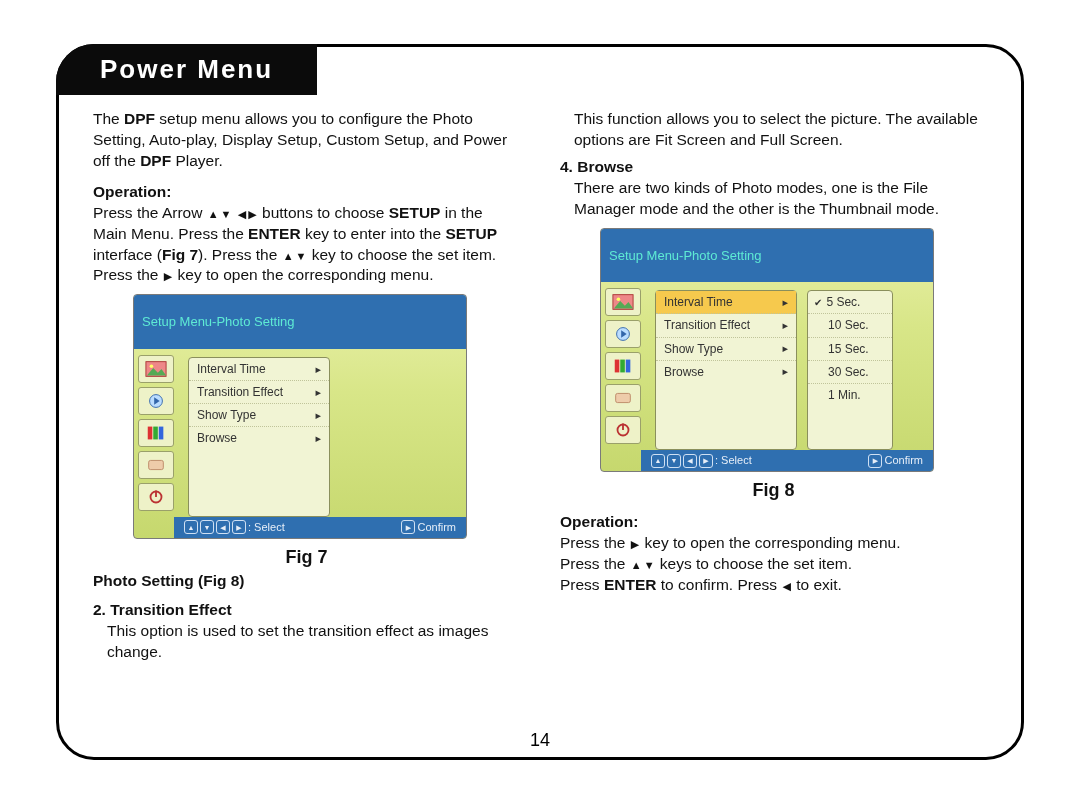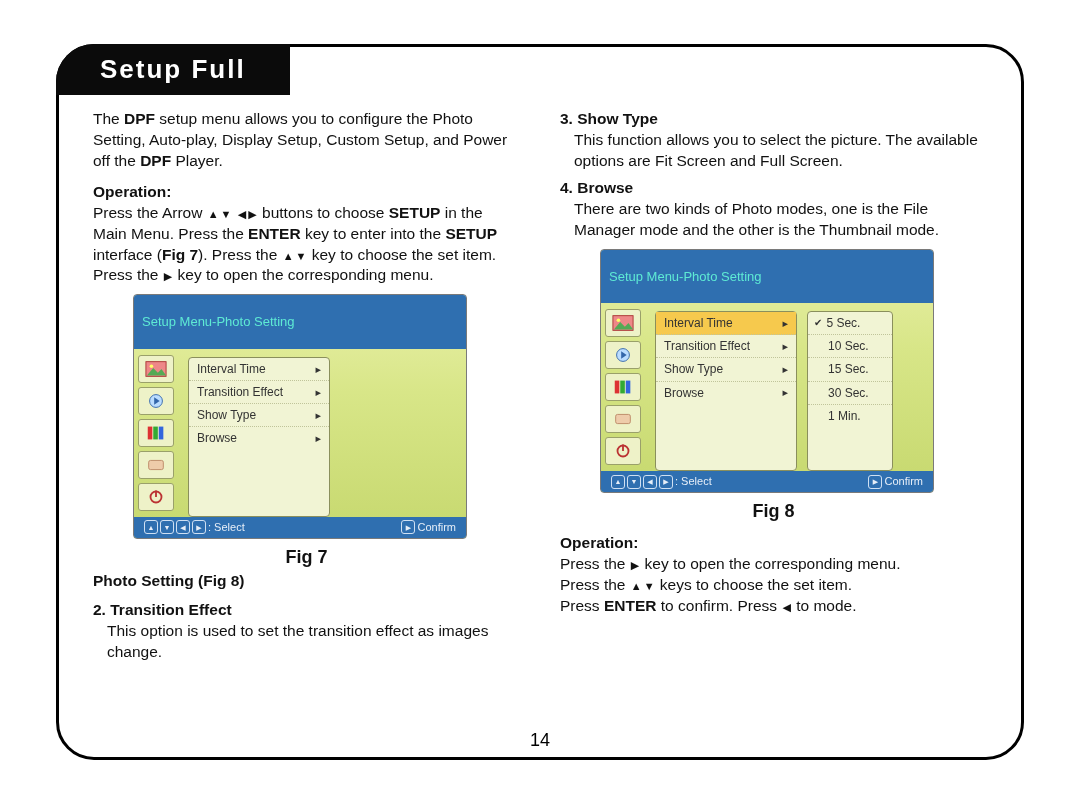--- a/index.html
+++ b/index.html
@@ -18,34 +18,34 @@
   .dev-icons{width:42px;padding:6px 4px;display:flex;flex-direction:column;gap:4px;}
   .ico{width:34px;height:26px;border:1px solid #9aa06a;border-radius:3px;background:#eef2c8;display:flex;align-items:center;justify-content:center;font-size:13px;}
   .ico svg{width:22px;height:18px;}
   .panel{border:1px solid #8a8f5c;border-radius:4px;background:#f1f4d4;margin:8px 6px 0 4px;width:140px;}
   .panel-row{display:flex;align-items:center;justify-content:space-between;padding:3px 8px;border-bottom:1px dotted #c0c49a;color:#333;}
   .panel-row:last-child{border-bottom:none;}
   .panel-row.sel{background:#f6c94d;}
   .sub-panel{border:1px solid #8a8f5c;border-radius:4px;background:#f1f4d4;margin:8px 8px 0 4px;width:84px;}
   .sub-row{padding:3px 6px;border-bottom:1px dotted #c0c49a;color:#333;display:flex;align-items:center;gap:4px;}
   .sub-row:last-child{border-bottom:none;}
-  .dev-foot{background:#2f6fb0;color:#e6eef8;display:flex;justify-content:space-between;align-items:center;padding:3px 10px;font-size:11px;}
+  .dev-foot{background:#2f6fb0;color:#e6eef8;display:flex;justify-content:space-between;align-items:center;padding:3px 10px;font-size:11px;margin-left:40px;}
   .foot-keys{display:flex;gap:2px;align-items:center;}
   .keycirc{width:12px;height:12px;border:1px solid #cfe0f3;border-radius:3px;display:inline-flex;align-items:center;justify-content:center;font-size:7px;}
   .fig-cap{text-align:center;font-weight:bold;font-size:18px;margin:6px 0 2px 0;}
   .pagenum{position:absolute;bottom:6px;left:0;right:0;text-align:center;font-size:18px;}
   .arrow{font-size:11px;color:#333;}
   .check{font-size:10px;}
 </style>
 </head>
 <body>
 
 <div class="page">
   <div class="frame">
-    <div class="tab">Setup Full</div>
+    <div class="tab">Power Menu</div>
 
     <div class="cols">
 
       <div class="col">
         <div>
           <span>The </span><b>DPF</b><span> setup menu allows you to configure the Photo Setting, Auto-play, Display Setup, Custom Setup, and Power off the </span><b>DPF</b><span> Player.</span>
         </div>
 
         <div class="operation-h">Operation:</div>
         <div>
@@ -124,21 +124,20 @@
           </div>
         </div>
         <div class="fig-cap">Fig 7</div>
 
         <div><b>Photo Setting (Fig 8)</b></div>
         <div style="margin-top:8px"><b>2. Transition Effect</b></div>
         <div style="padding-left:14px">This option is used to set the transition effect as images change.</div>
       </div>
 
       <div class="col">
-        <div><b>3. Show Type</b></div>
         <div style="padding-left:14px">This function allows you to select the picture. The available options are Fit Screen and Full Screen.</div>
         <div style="margin-top:6px"><b>4. Browse</b></div>
         <div style="padding-left:14px">There are two kinds of Photo modes, one is the File Manager mode and the other is the Thumbnail mode.</div>
 
         <div class="fig-wrap">
           <div class="device">
             <div class="dev-title">Setup Menu-Photo Setting</div>
             <div class="dev-body">
               <div class="dev-icons">
                 <div class="ico">
@@ -228,20 +227,20 @@
                 </span>
             </div>
           </div>
         </div>
         <div class="fig-cap">Fig 8</div>
 
         <div class="operation-h" style="margin-top:10px">Operation:</div>
         <div>
           <div><span>Press the </span><span class="tri">▶</span><span> key to open the corresponding menu.</span></div>
           <div><span>Press the </span><span class="tri">▲</span><span class="tri">▼</span><span> keys to choose the set item.</span></div>
-          <div><span>Press </span><b>ENTER</b><span> to confirm. Press </span><span class="tri">◀</span><span> to mode.</span></div>
+          <div><span>Press </span><b>ENTER</b><span> to confirm. Press </span><span class="tri">◀</span><span> to exit.</span></div>
         </div>
       </div>
     </div>
 
     <div class="pagenum">14</div>
   </div>
 </div>
 
 </body></html>

